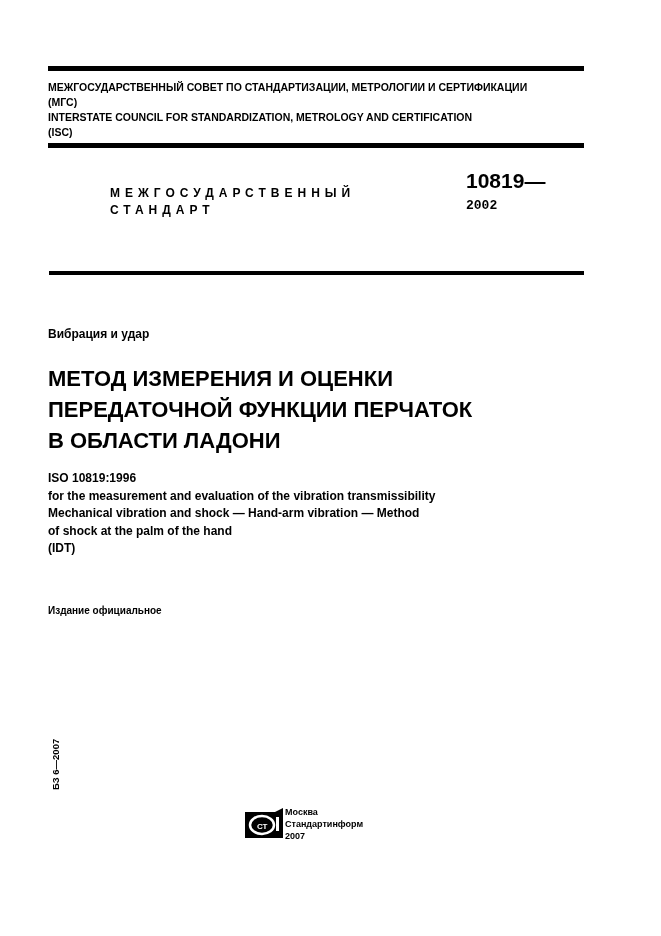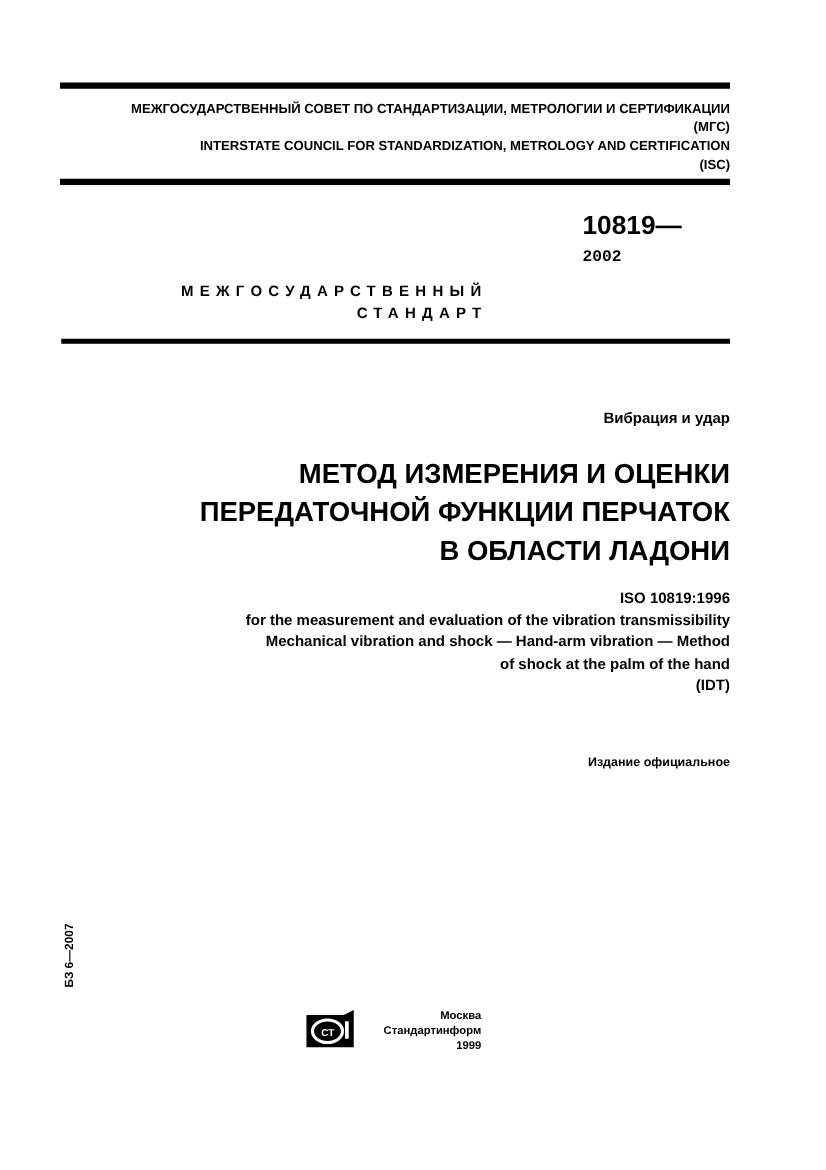--- a/index.html
+++ b/index.html
@@ -1,22 +1,22 @@
 <!DOCTYPE html>
 <html><head>
   <meta charset="utf-8">
   <style>
     html, body { margin: 0; padding: 0; background: #ffffff; }
     body { width: 661px; height: 936px; position: relative; overflow: hidden;
            font-family: "Liberation Sans", sans-serif; color: #000; font-weight: bold; }
     .abs { position: absolute; }
     .rule { position: absolute; background: #000; }
-    .center { text-align: right; }
+    .center { text-align: left; }
     .council { left: 48px; width: 536px; font-size: 10.5px; line-height: 15px; top: 80px; }
-    .std-label { left: 110px; width: 280px; font-size: 12px; letter-spacing: 5px; line-height: 17px; top: 185px; margin-top: 40px; }
+    .std-label { left: 110px; width: 280px; font-size: 12px; letter-spacing: 5px; line-height: 17px; top: 185px; }
     .gost { left: 466px; top: 168px; font-size: 21px; line-height: 25px; }
     .gost .year { font-size: 13px; font-family: Liberation Mono, monospace; }
     .subtitle { left: 48px; width: 536px; top: 327px; font-size: 12px; }
     .title { left: 48px; width: 536px; top: 363px; font-size: 22px; line-height: 31px; }
     .iso { left: 48px; width: 536px; top: 470px; font-size: 12px; line-height: 17.5px; }
     .edition { left: 48px; width: 536px; top: 605px; font-size: 10px; }
     .side-code { left: 50px; top: 790px; transform-origin: left top; transform: rotate(-90deg);
                  font-size: 9.5px; white-space: nowrap; }
     .logo { left: 245px; top: 808px; width: 40px; height: 30px; text-align: center; }
     .publisher { left: 285px; width: 100px; top: 806px; font-size: 9px; line-height: 12px; }
@@ -72,14 +72,14 @@
     <path d="M0 4 L30 4 Q34 2 38 0 L38 30 L0 30 Z" fill="#000"></path>
     <ellipse cx="17" cy="17" rx="12" ry="9" fill="none" stroke="#fff" stroke-width="2.5"></ellipse>
     <text x="12" y="21" font-size="8" fill="#fff" font-family="Liberation Sans, sans-serif" font-weight="bold">СТ</text>
     <rect x="31" y="9" width="3" height="14" fill="#fff"></rect>
   </svg>
 </div>
 
 <div class="abs publisher center">
   <div>Москва</div>
   <div>Стандартинформ</div>
-  <div>1999</div>
+  <div>2007</div>
 </div>
 
 </body></html>

